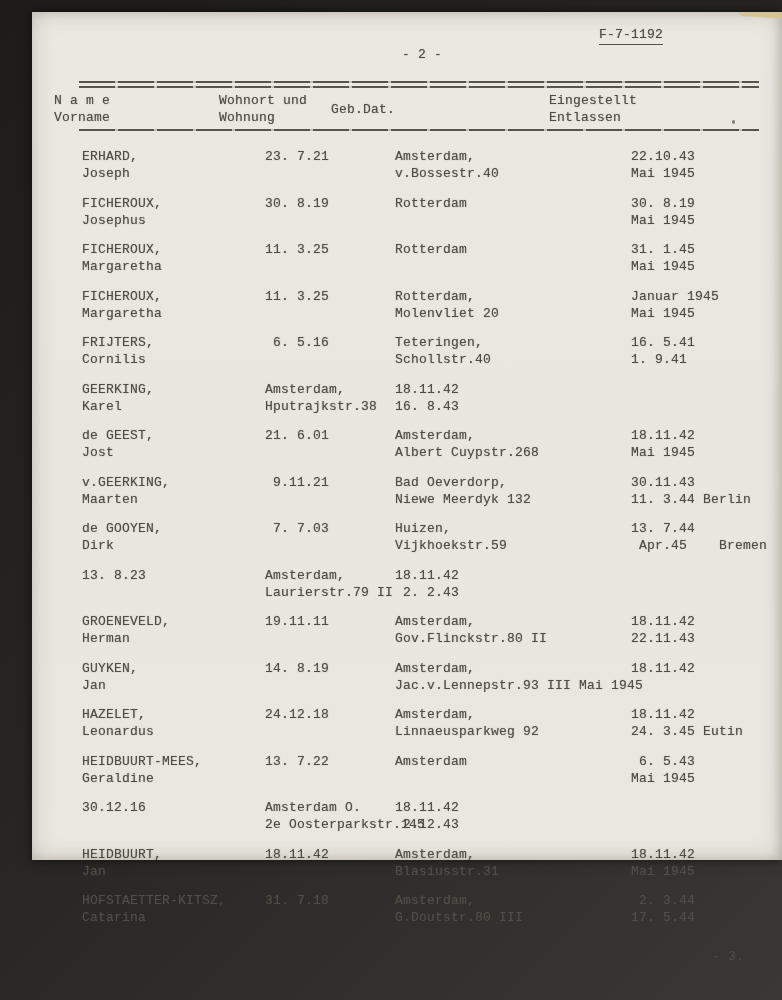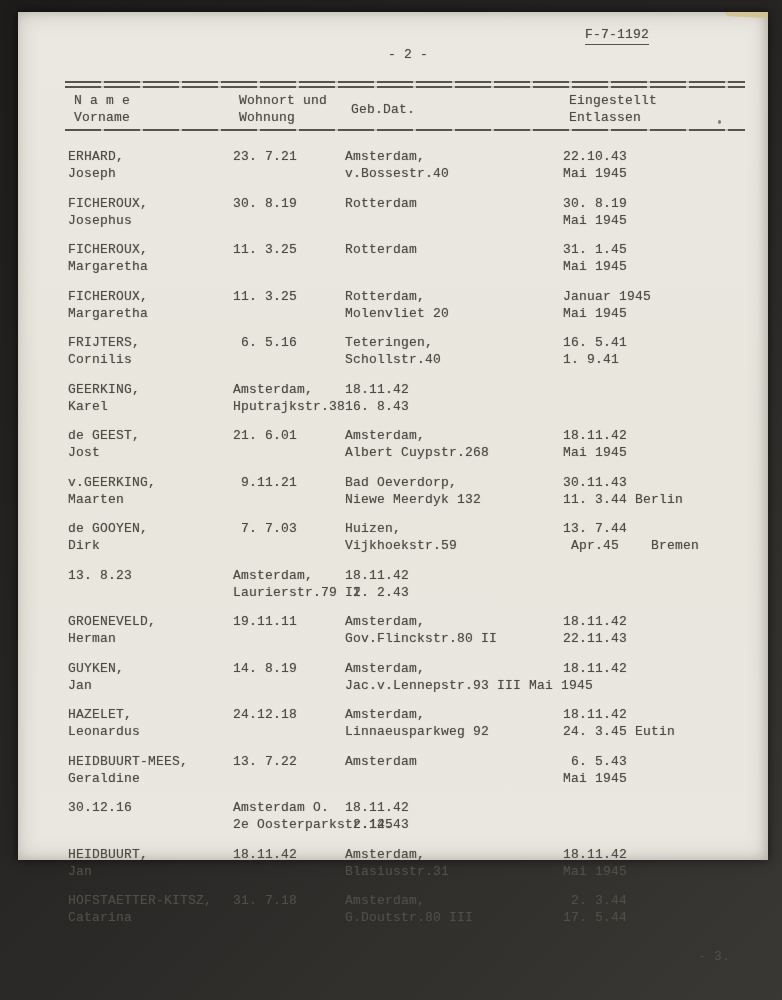--- a/index.html
+++ b/index.html
@@ -2,21 +2,21 @@
 <html><head>
 <meta charset="utf-8">
 <style>
   html,body{margin:0;padding:0;}
   body{
     width:782px;height:1000px;overflow:hidden;position:relative;
     background:linear-gradient(135deg,#1d1c1a 0%,#262523 45%,#3a3835 100%);
     font-family:"Liberation Mono","DejaVu Sans Mono",monospace;
   }
   .paper{
-    position:absolute;left:18px;top:12px;width:750px;height:848px;
+    position:absolute;left:32px;top:12px;width:750px;height:848px;
     background:linear-gradient(180deg,#eae8e0 0%,#e8e6dd 55%,#e9e7df 100%);
     box-shadow:inset 0 0 22px rgba(70,66,55,.22), inset -3px 0 8px rgba(70,66,55,.18), 0 0 10px rgba(0,0,0,.6);
     color:#4f4e46;
   }
   .fold{
     position:absolute;top:0;right:0;width:44px;height:9px;
     background:#d3c28f;clip-path:polygon(0 0,100% 0,100% 70%,8% 45%);
     opacity:.85;
   }
   .typed{
@@ -32,30 +32,30 @@
   .rule{
     position:absolute;left:47px;width:680px;height:2px;
     background:repeating-linear-gradient(90deg,#56544b 0 36px,rgba(86,84,75,.25) 36px 39px);
   }
   .rule-top-a{top:69px;}
   .rule-top-b{top:74px;}
   .rule-mid{top:117px;}
   .hdr{
     position:absolute;left:0;top:80px;width:100%;
     display:grid;grid-template-columns:165px 112px 218px auto;
-    padding-left:56px;box-sizing:border-box;
+    padding-left:22px;box-sizing:border-box;
   }
   .hdr .geb-h{padding-top:9px;}
   .speck{position:absolute;left:700px;top:108px;width:3px;height:4px;border-radius:50%;background:rgba(80,78,70,.7);}
   .rows{
     position:absolute;left:0;top:136px;width:100%;
     display:flex;flex-direction:column;gap:12.5px;
     padding-left:50px;box-sizing:border-box;
   }
-  .row{display:grid;grid-template-columns:165px 112px 218px auto;}
+  .row{display:grid;grid-template-columns:165px 112px 218px auto;gap:18px;}
   .cell{white-space:pre;}
   .footer-page{position:absolute;left:680px;top:936px;}
 </style>
 </head>
 <body>
 
 <div class="paper">
   <div class="fold"></div>
 
   <div class="typed docnum">F-7-1192</div>

